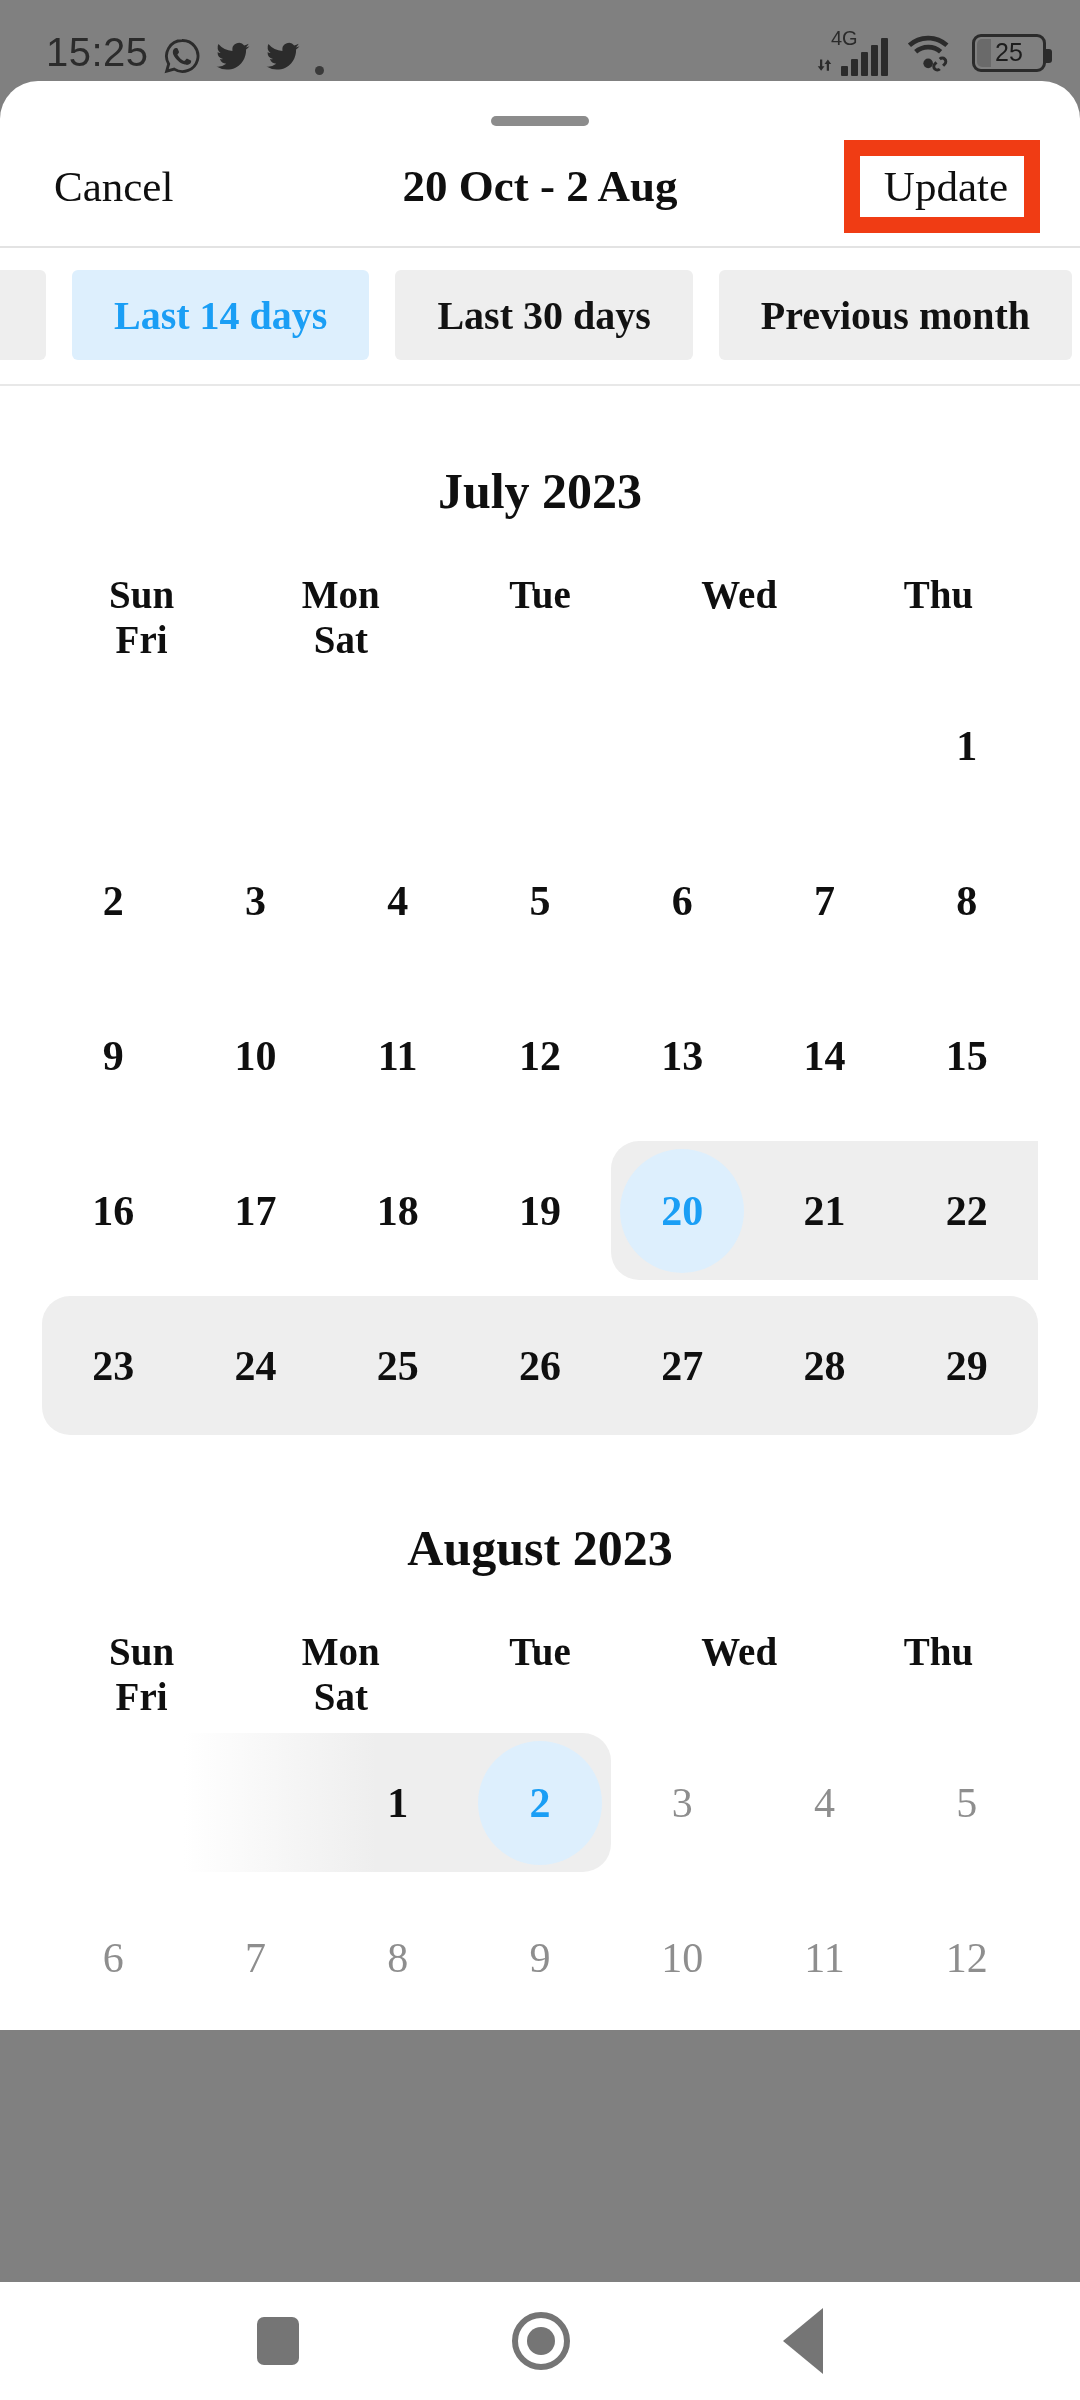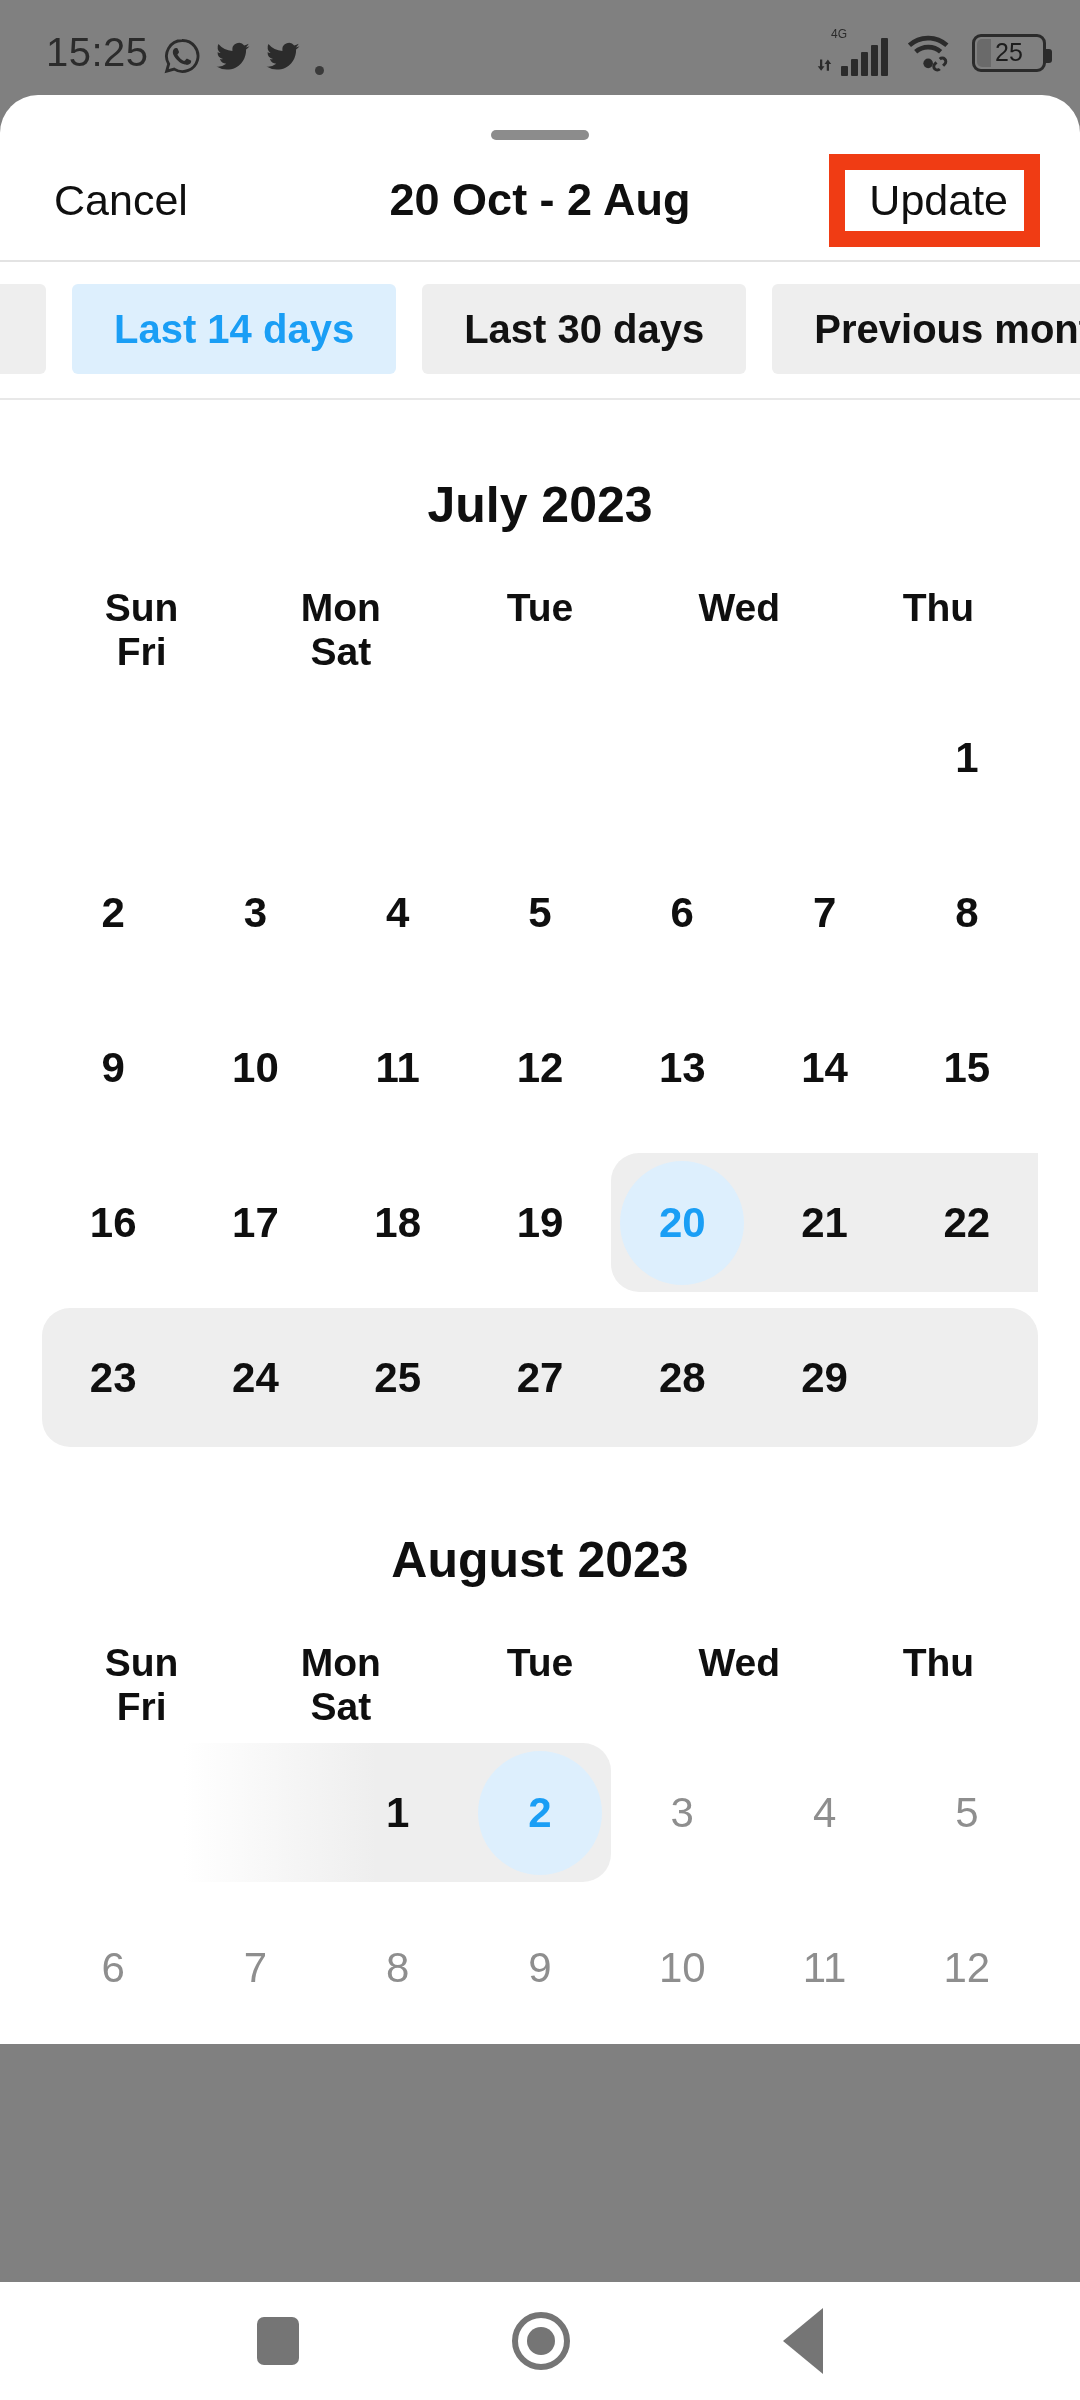--- a/index.html
+++ b/index.html
@@ -18,43 +18,43 @@
     display:flex; align-items:center; justify-content:space-between;
     padding:0 34px 0 46px;
   }
   .sb-left{ display:flex; align-items:flex-end; gap:14px; }
   .sb-time{ font-size:40px; color:#2b2b2b; letter-spacing:0.5px; }
   .sb-right{ display:flex; align-items:center; gap:18px; }
   .ico{ display:inline-flex; align-items:center; justify-content:center; }
   .dot-small{ width:9px; height:9px; border-radius:50%; background:#3a3a3a; display:inline-block; }
 
   .sig-wrap{ display:flex; align-items:flex-end; position:relative; height:46px; }
-  .sig-4g{ position:absolute; top:-2px; left:14px; font-size:12px; color:#2b2b2b; line-height:1; }
+  .sig-4g{ position:absolute; top:-2px; left:14px; font-size:20px; color:#2b2b2b; line-height:1; }
   .bars{ display:flex; align-items:flex-end; gap:3px; margin-left:2px; }
   .bars i{ width:7px; background:#2b2b2b; display:block; border-radius:1px; }
   .b1{height:10px;} .b2{height:17px;} .b3{height:24px;} .b4{height:31px;}
   .b5{height:38px; background:#9a9a9a;}
   .updown{ display:flex; flex-direction:column; justify-content:flex-end; margin-right:2px; height:18px; }
   .updown svg{ display:block; }
 
   .battery{
     width:74px; height:38px; border:3px solid #2b2b2b; border-radius:9px;
     position:relative; display:flex; align-items:center; justify-content:center;
   }
   .battery::after{
     content:""; position:absolute; right:-9px; top:12px; width:6px; height:14px;
     background:#2b2b2b; border-radius:0 3px 3px 0;
   }
   .battery .fill{ position:absolute; left:2px; top:2px; bottom:2px; width:14px; background:#6a6a6a; border-radius:5px 0 0 5px; }
   .battery .num{ font-size:25px; color:#1d1d1d; position:relative; z-index:2; }
 
   
   .sheet{
-    position:absolute; top:95px; left:0; width:1080px; height:1949px;
-    background:#ffffff; border-radius:38px 38px 0 0; overflow:hidden;
+    position:absolute; top:81px; left:0; width:1080px; height:1949px;
+    background:#ffffff; border-radius:38px 38px 0 0; overflow:hidden;font-family:Liberation Serif, serif;
   }
   .grabber{
     width:98px; height:10px; background:#8c8c8c; border-radius:6px;
     margin:35px auto 0;
   }
   .header{
     height:120px; display:flex; align-items:center; justify-content:space-between;
     padding:0 54px; position:relative;
   }
   .hdr-cancel{ font-size:43px; color:#0f0f0f; }
@@ -276,20 +276,21 @@
             <div class="day">19</div>
             <div class="day endpoint">20</div>
             <div class="day">21</div>
             <div class="day">22</div>
           </div>
           <div class="week">
             <div class="band r-both" style="left: 0%; width: 100%;"></div>
             <div class="day">23</div>
             <div class="day">24</div>
             <div class="day">25</div>
+            <div class="day">26</div>
             <div class="day">27</div>
             <div class="day">28</div>
             <div class="day">29</div>
           </div>
         </div>
       </div>
       <div class="month">
         <div class="month-title">August 2023</div>
         <div class="weekdays">
           <div>Sun</div>

